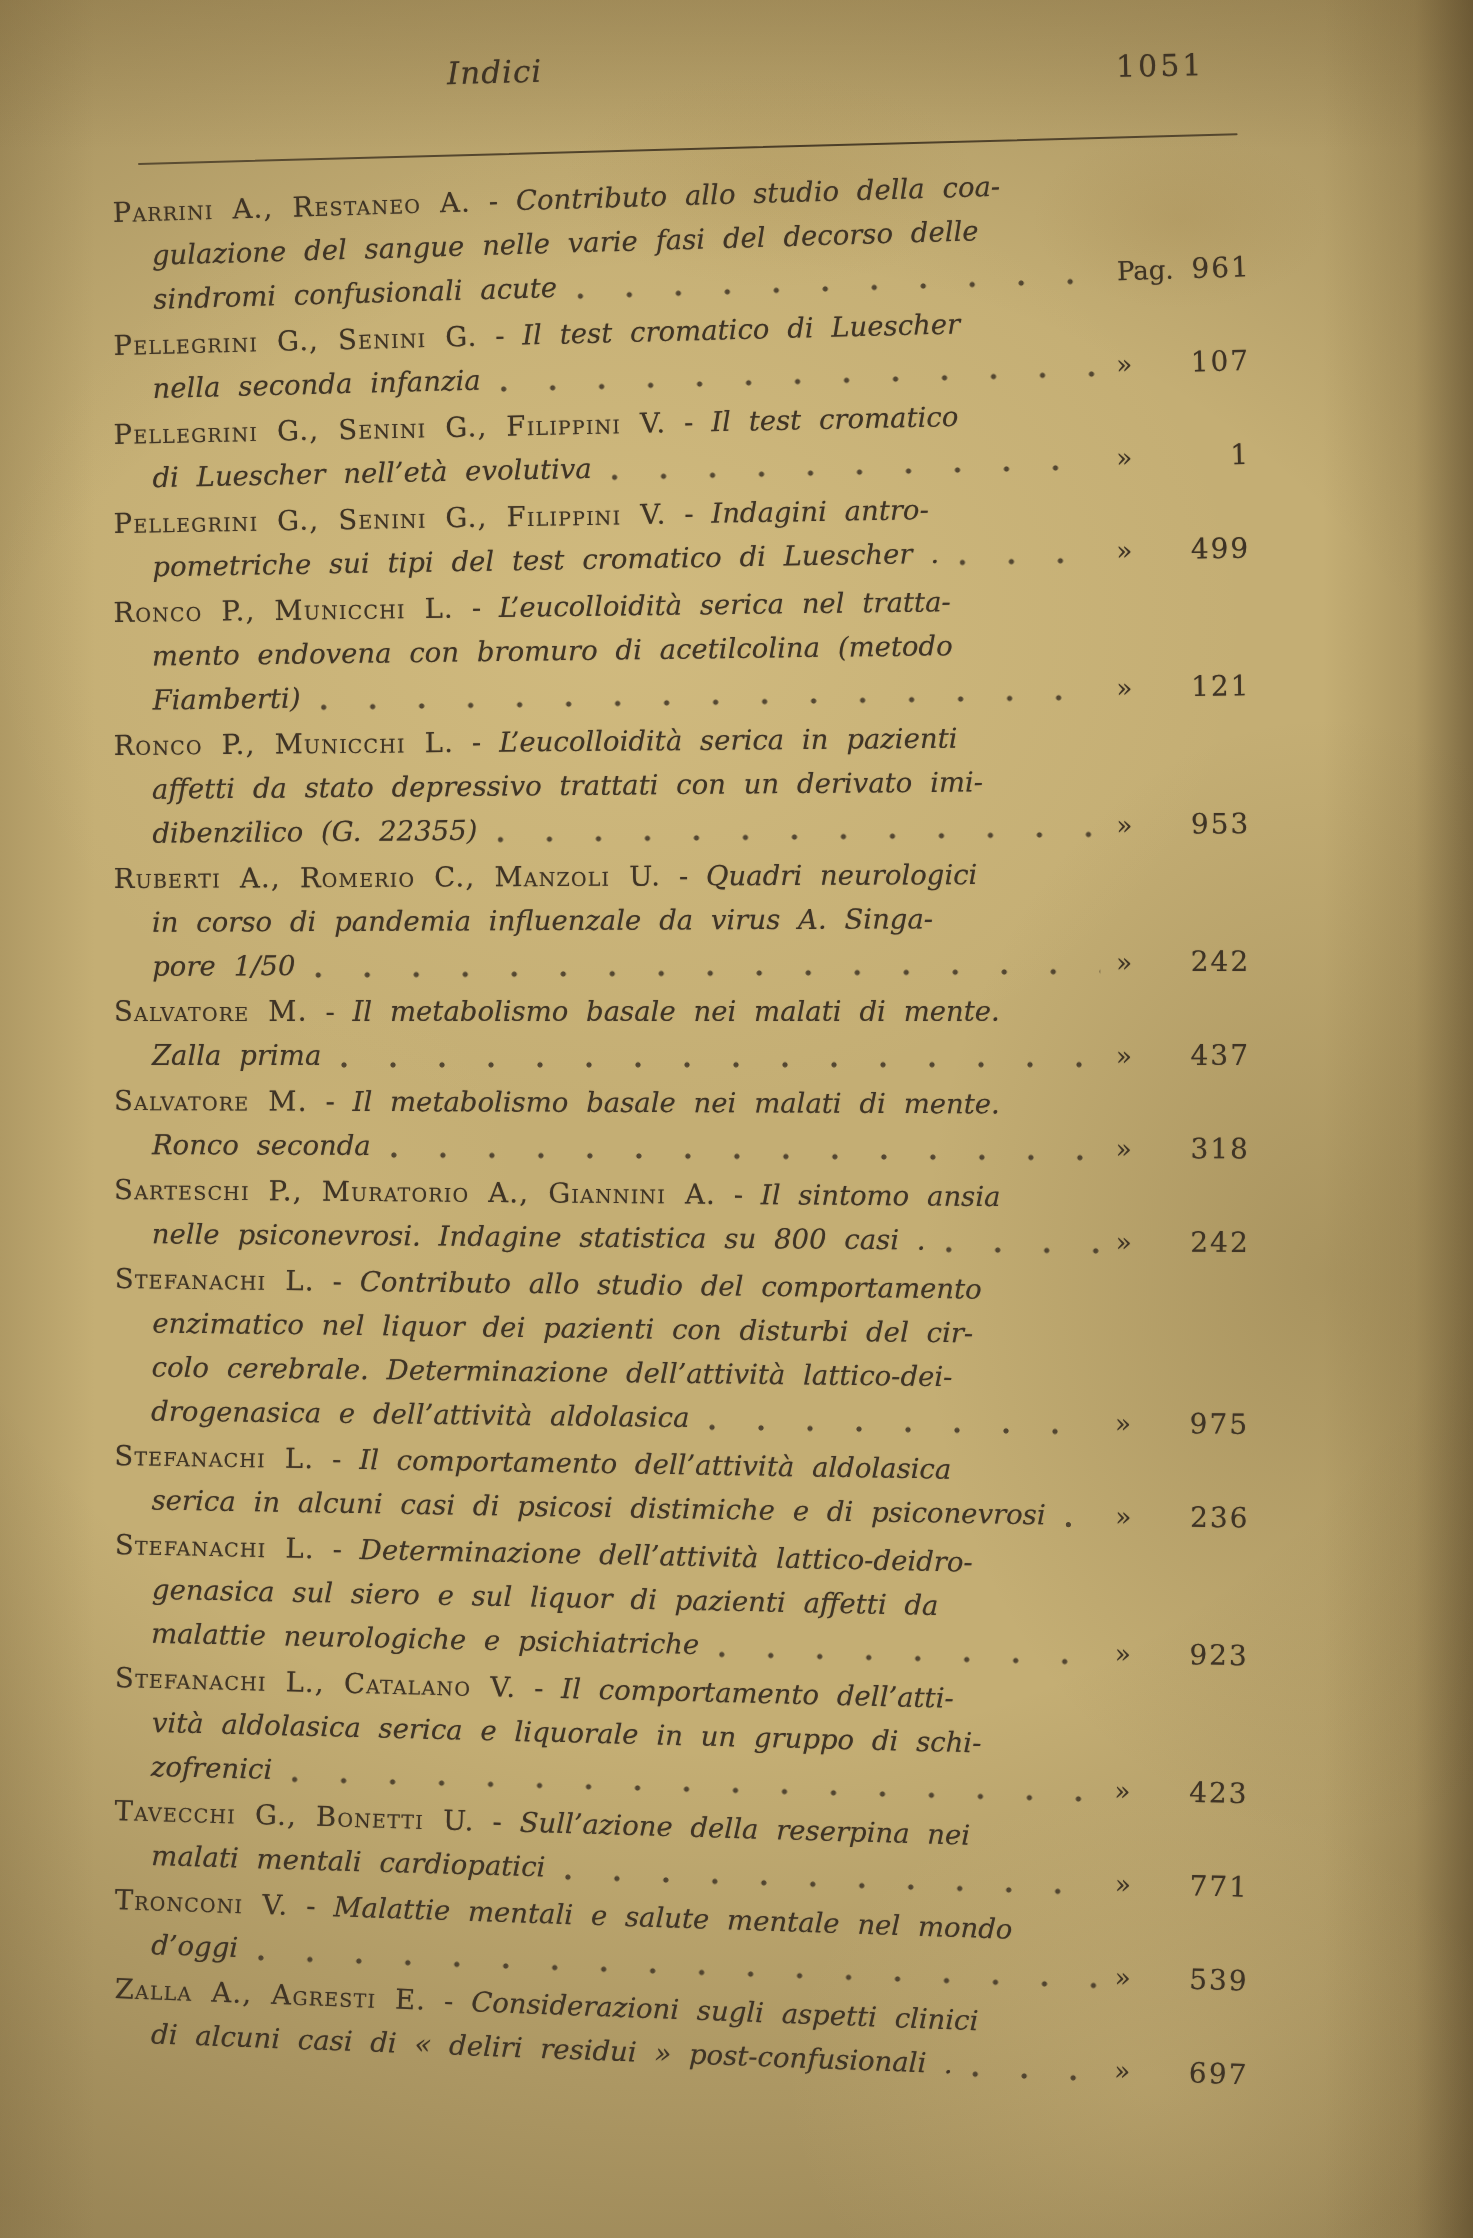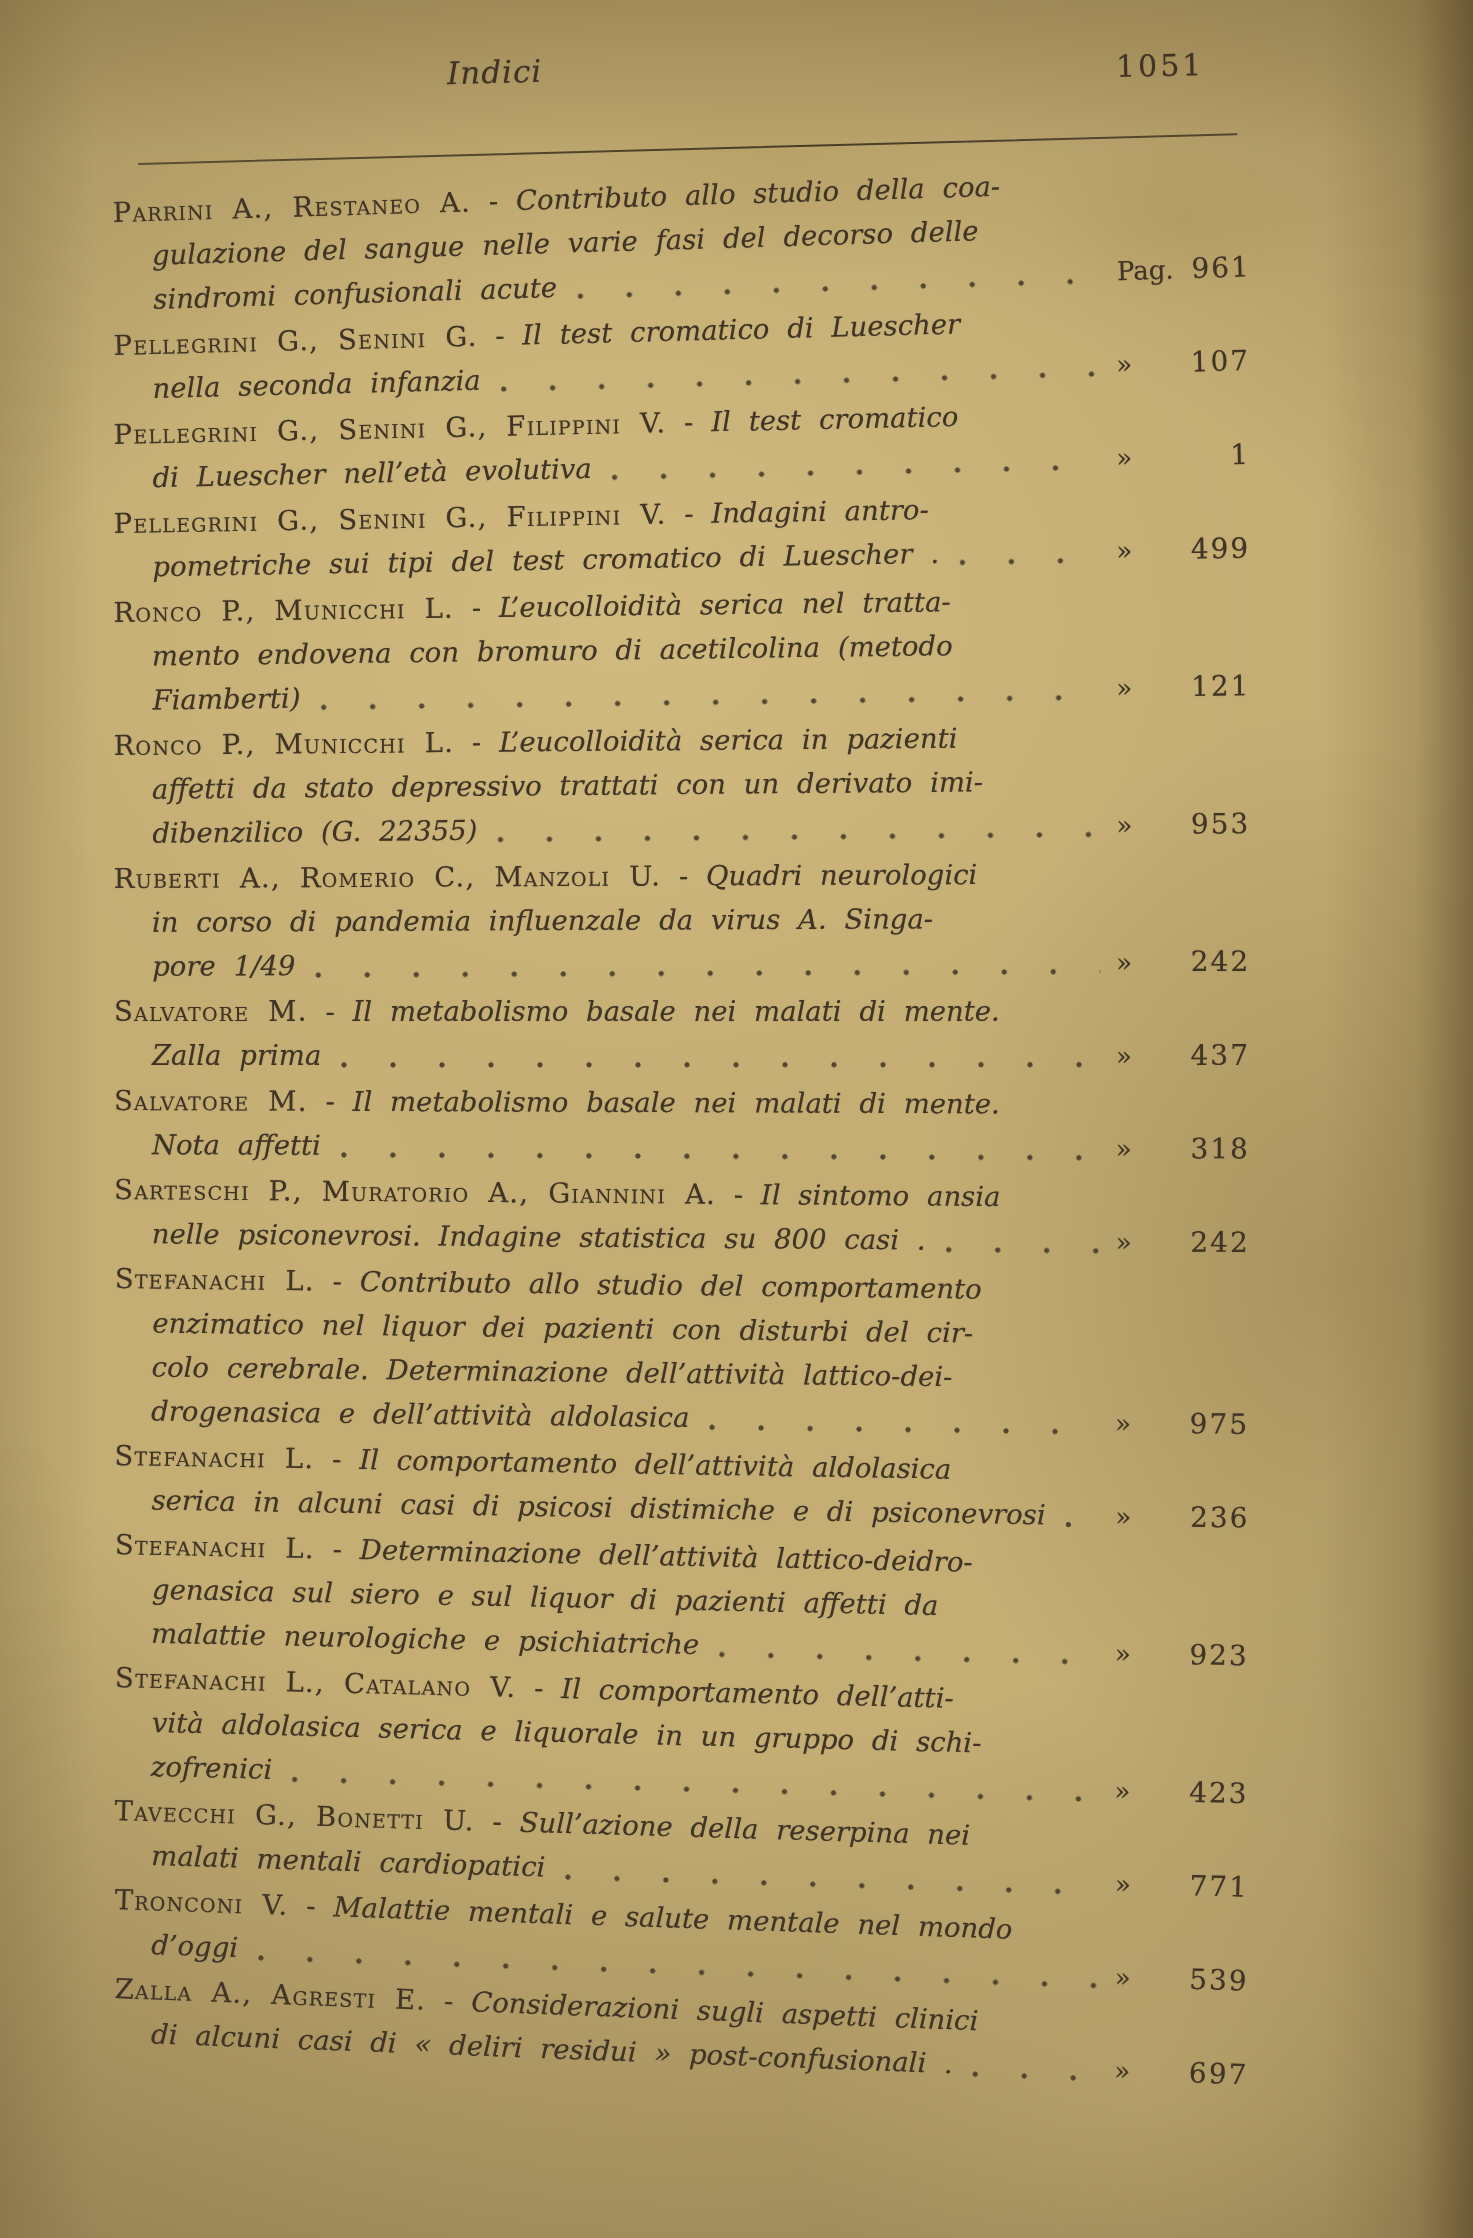--- a/index.html
+++ b/index.html
@@ -170,21 +170,21 @@
           <span class="ref">
             <span class="ref-label">»</span>
             <span class="ref-num">953</span>
           </span>
         </div>
       </div>
       <div class="entry" style="transform: rotate(-0.26deg);">
         <div class="line first"><span class="linetext"><span class="sc">Ruberti A., Romerio C., Manzoli U.</span><span class="rm"> - </span><span class="it">Quadri neurologici</span></span></div>
         <div class="line cont"><span class="linetext"><span class="it">in corso di pandemia influenzale da virus A. Singa-</span></span></div>
         <div class="line cont last">
-          <span class="linetext"><span class="it">pore 1/49</span></span>
+          <span class="linetext"><span class="it">pore 1/50</span></span>
           <span class="dots"></span>
           <span class="ref">
             <span class="ref-label">»</span>
             <span class="ref-num">242</span>
           </span>
         </div>
       </div>
       <div class="entry" style="transform: rotate(-0.02deg);">
         <div class="line first"><span class="linetext"><span class="sc">Salvatore M.</span><span class="rm"> - </span><span class="it">Il metabolismo basale nei malati di mente.</span></span></div>
         <div class="line cont last">
@@ -192,21 +192,21 @@
           <span class="dots"></span>
           <span class="ref">
             <span class="ref-label">»</span>
             <span class="ref-num">437</span>
           </span>
         </div>
       </div>
       <div class="entry" style="transform: rotate(0.22deg);">
         <div class="line first"><span class="linetext"><span class="sc">Salvatore M.</span><span class="rm"> - </span><span class="it">Il metabolismo basale nei malati di mente.</span></span></div>
         <div class="line cont last">
-          <span class="linetext"><span class="it">Nota affetti</span></span>
+          <span class="linetext"><span class="it">Ronco seconda</span></span>
           <span class="dots"></span>
           <span class="ref">
             <span class="ref-label">»</span>
             <span class="ref-num">318</span>
           </span>
         </div>
       </div>
       <div class="entry" style="transform: rotate(0.46deg);">
         <div class="line first"><span class="linetext"><span class="sc">Sarteschi P., Muratorio A., Giannini A.</span><span class="rm"> - </span><span class="it">Il sintomo ansia</span></span></div>
         <div class="line cont last">

